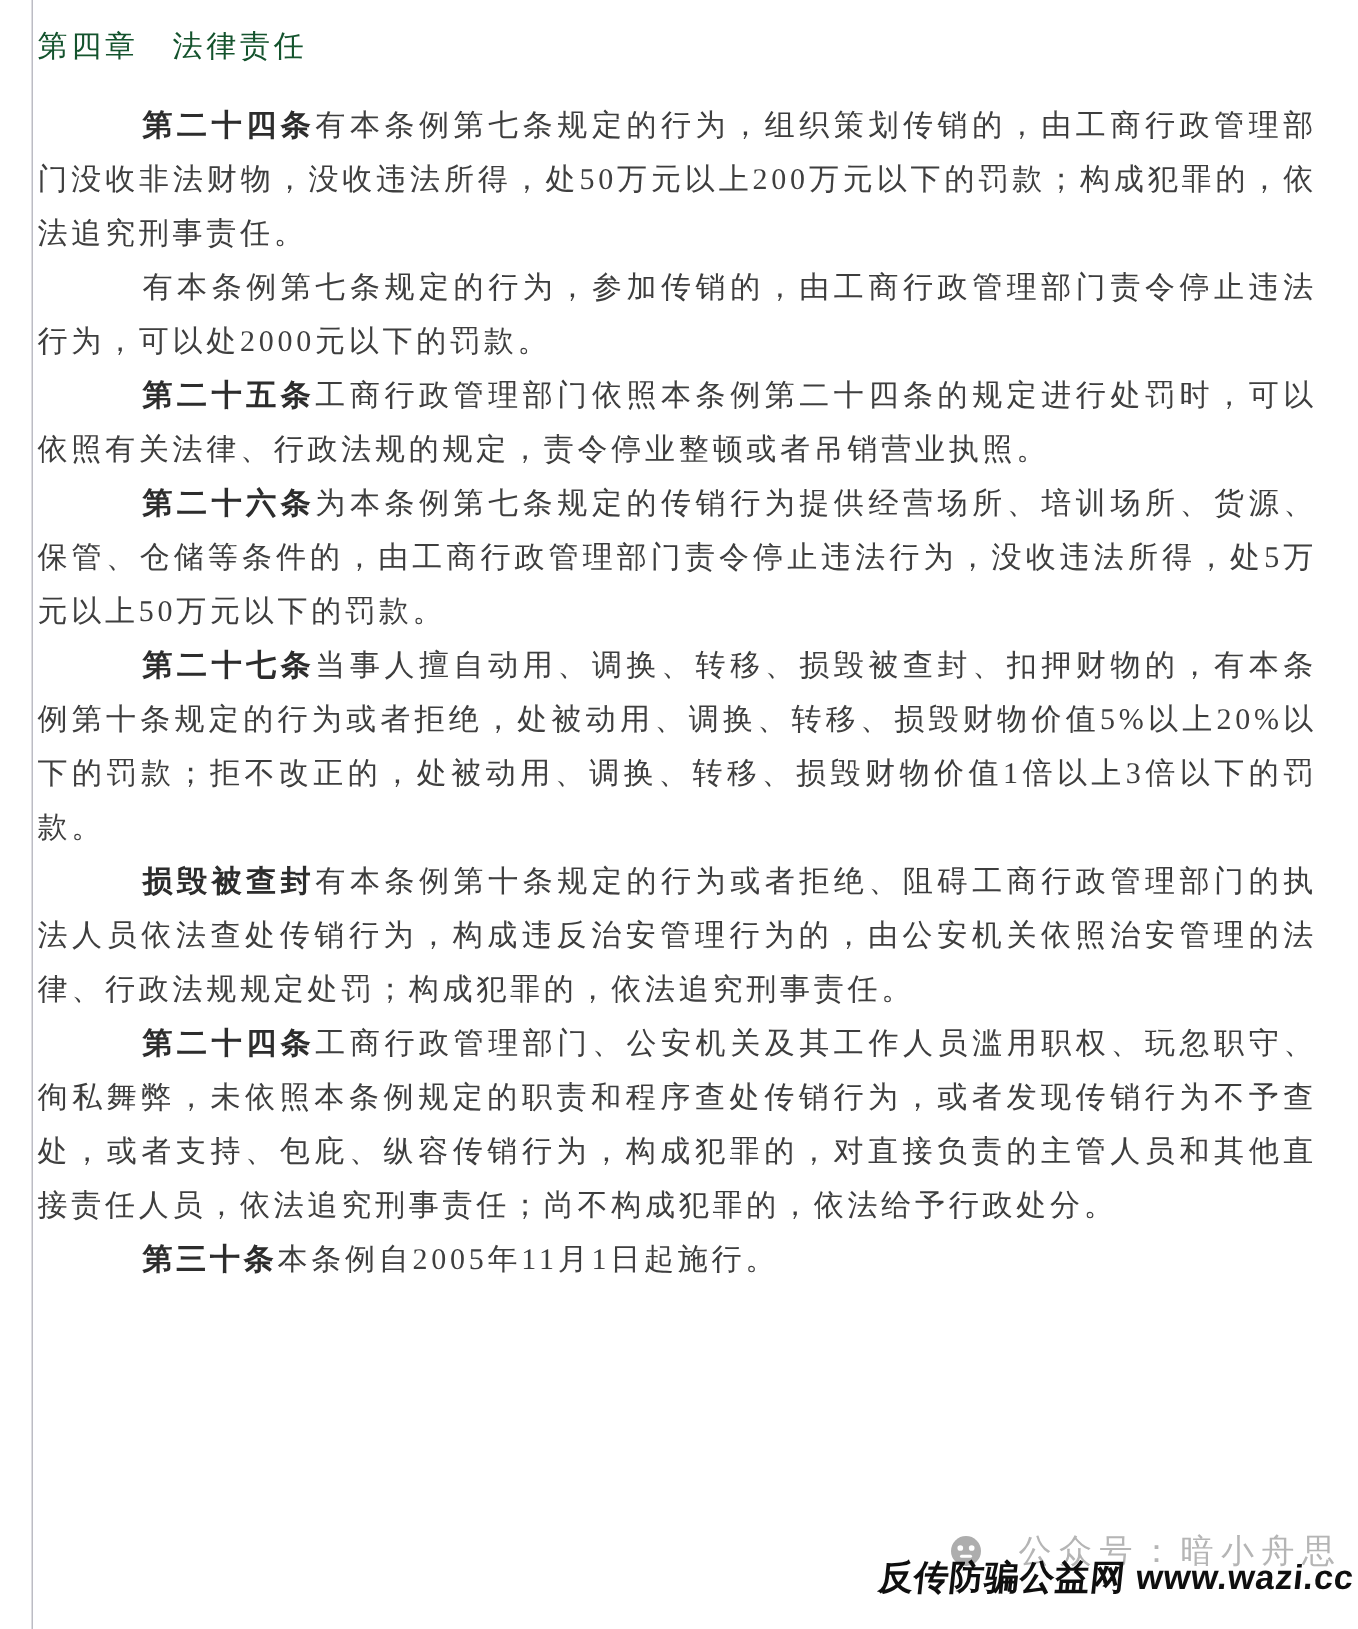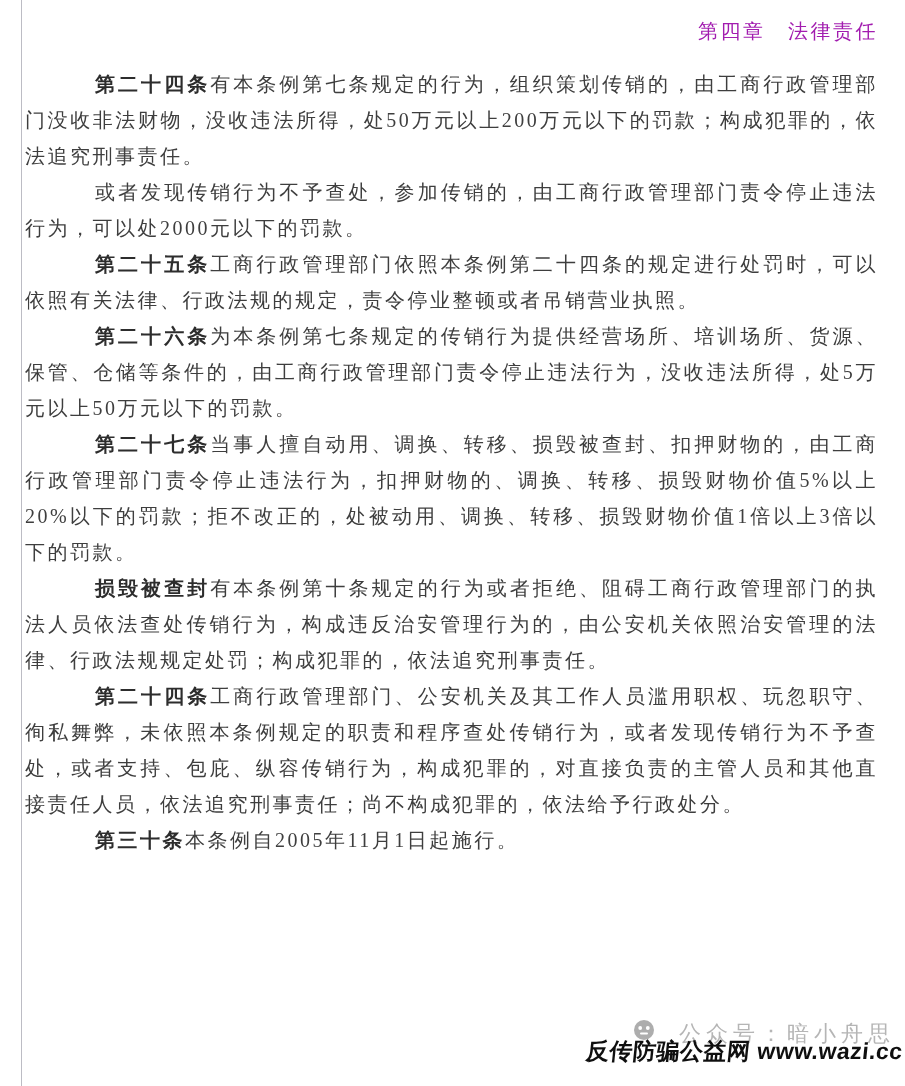--- a/index.html
+++ b/index.html
@@ -24,24 +24,24 @@
     top: 0;
     left: 0;
     right: 0;
     padding: 13px 27px 0 25px;
     color: #3e3e3e;
   }
   .chapter {
     font-size: 20px;
     font-weight: 400;
     line-height: 36px;
-    text-align: right;
+    text-align: left;
     letter-spacing: 2.5px;
     margin: 0 0 17px 0;
-    color: #a21caf;
+    color: #14532d;
   }
   .chapter.ch5 {
     margin: 22px 0 12px 0;
   }
   .para {
     font-size: 20px;
     line-height: 36px;
     letter-spacing: 2.5px;
     text-align: justify;
     text-indent: 70px;
@@ -49,21 +49,21 @@
   }
   .artnum {
     font-weight: 700;
     color: #2d2d2d;
   }
   .wm-gray {
     position: absolute;
     top: 1019px;
     right: 10px;
     display: flex;
-    align-items: flex-start;
+    align-items: center;
     gap: 24px;
     color: #b5b5b5;
     font-family: "Liberation Sans", "DejaVu Sans", sans-serif;
     font-size: 22px;
     letter-spacing: 5px;
     white-space: nowrap;
     z-index: 1;
   }
   .wm-icon { display: inline-block; width: 22px; height: 22px; }
   .wm-black {
@@ -85,28 +85,28 @@
 
 <div class="left-rule"></div>
 
 <div class="doc">
 
   <h2 class="chapter">第四章　法律责任</h2>
 
   <p class="para"><span class="artnum">第二十四条</span><span>有本条例第七条规定的行为，组织策划传销的，由工商行政管理部门没收非法财物，没收违法所得，处50万元以上200万元以下的罚款；构成犯罪的，依法追究刑事责任。</span></p>
 
 
-  <p class="para"><span>或者发现传销行为不予查处，参加传销的，由工商行政管理部门责令停止违法行为，可以处2000元以下的罚款。</span></p>
+  <p class="para"><span>有本条例第七条规定的行为，参加传销的，由工商行政管理部门责令停止违法行为，可以处2000元以下的罚款。</span></p>
 
   <p class="para"><span class="artnum">第二十五条</span><span>工商行政管理部门依照本条例第二十四条的规定进行处罚时，可以依照有关法律、行政法规的规定，责令停业整顿或者吊销营业执照。</span></p>
 
   <p class="para"><span class="artnum">第二十六条</span><span>为本条例第七条规定的传销行为提供经营场所、培训场所、货源、保管、仓储等条件的，由工商行政管理部门责令停止违法行为，没收违法所得，处5万元以上50万元以下的罚款。</span></p>
 
 
-  <p class="para"><span class="artnum">第二十七条</span><span>当事人擅自动用、调换、转移、损毁被查封、扣押财物的，由工商行政管理部门责令停止违法行为，扣押财物的、调换、转移、损毁财物价值5%以上20%以下的罚款；拒不改正的，处被动用、调换、转移、损毁财物价值1倍以上3倍以下的罚款。</span></p>
+  <p class="para"><span class="artnum">第二十七条</span><span>当事人擅自动用、调换、转移、损毁被查封、扣押财物的，有本条例第十条规定的行为或者拒绝，处被动用、调换、转移、损毁财物价值5%以上20%以下的罚款；拒不改正的，处被动用、调换、转移、损毁财物价值1倍以上3倍以下的罚款。</span></p>
 
   <p class="para"><span class="artnum">损毁被查封</span><span>有本条例第十条规定的行为或者拒绝、阻碍工商行政管理部门的执法人员依法查处传销行为，构成违反治安管理行为的，由公安机关依照治安管理的法律、行政法规规定处罚；构成犯罪的，依法追究刑事责任。</span></p>
 
   <p class="para"><span class="artnum">第二十四条</span><span>工商行政管理部门、公安机关及其工作人员滥用职权、玩忽职守、徇私舞弊，未依照本条例规定的职责和程序查处传销行为，或者发现传销行为不予查处，或者支持、包庇、纵容传销行为，构成犯罪的，对直接负责的主管人员和其他直接责任人员，依法追究刑事责任；尚不构成犯罪的，依法给予行政处分。</span></p>
 
 
   <p class="para"><span class="artnum">第三十条</span><span>本条例自2005年11月1日起施行。</span></p>
 
 </div>
 

